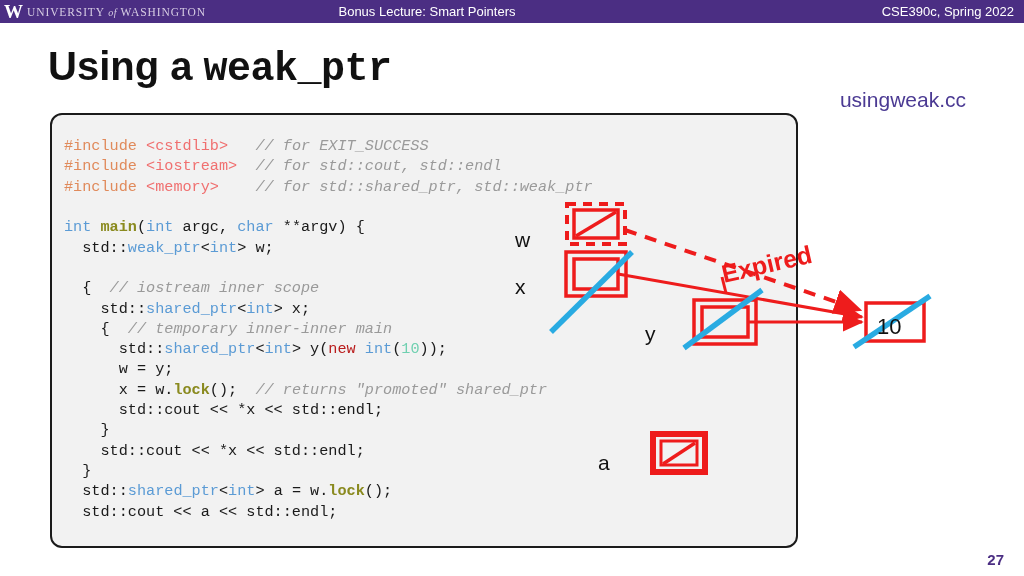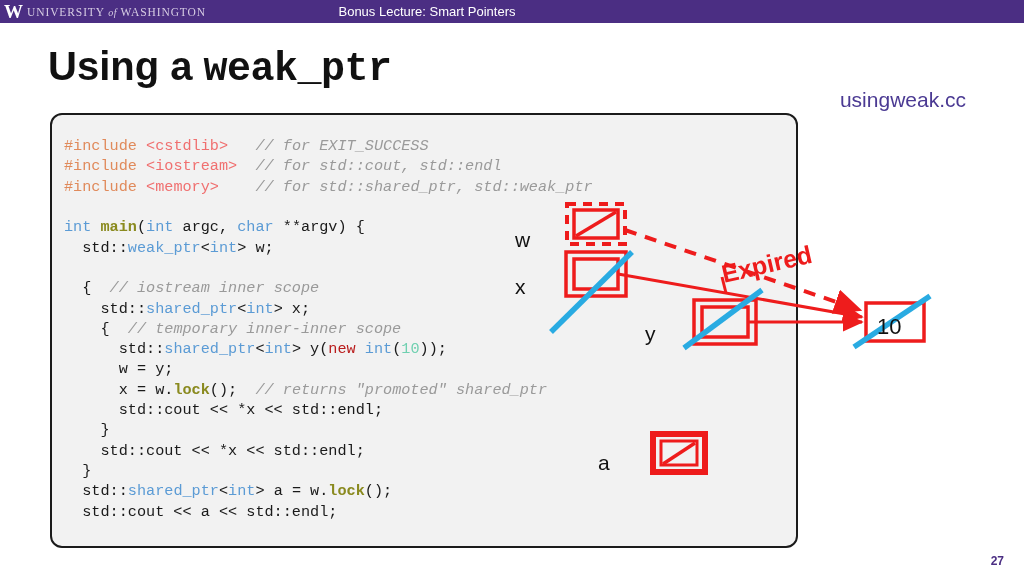--- a/index.html
+++ b/index.html
@@ -121,53 +121,54 @@
   
   #diagram {
     position: absolute; left: 0; top: 0;
     width: 1024px; height: 576px;
     pointer-events: none;
   }
 
   
   #slide-number {
     position: absolute; right: 20px; bottom: 8px;
-    font-size: 12px;
+    font-size: 15px;
     font-weight: bold;
     color: #4b2e83;
   }
 </style>
 </head>
 <body>
 
 <div id="slide">
 
   <div id="header">
     <div id="header-logo">
       <span class="uw-w">W</span>
       <span class="uw-name"><span>UNIVERSITY</span> <span class="uw-of">of</span> <span>WASHINGTON</span></span>
     </div>
     <div id="header-title">Bonus Lecture: Smart Pointers</div>
+    <div id="header-course">CSE390c, Spring 2022</div>
   </div>
 
   <div id="title"><span>Using a </span><span class="mono">weak_ptr</span></div>
 
   <div id="filename">usingweak.cc</div>
 
   <div id="code-panel">
     <pre id="code"><span class="pp">#include</span> <span class="hdr">&lt;cstdlib&gt;</span>   <span class="cmt">// for EXIT_SUCCESS</span>
 <span class="pp">#include</span> <span class="hdr">&lt;iostream&gt;</span>  <span class="cmt">// for std::cout, std::endl</span>
 <span class="pp">#include</span> <span class="hdr">&lt;memory&gt;</span>    <span class="cmt">// for std::shared_ptr, std::weak_ptr</span>
 
 <span class="kw">int</span> <span class="fn">main</span>(<span class="kw">int</span> argc, <span class="kw">char</span> **argv) {
   std::<span class="type">weak_ptr</span>&lt;<span class="kw">int</span>&gt; w;
 
   {  <span class="cmt">// iostream inner scope</span>
     std::<span class="type">shared_ptr</span>&lt;<span class="kw">int</span>&gt; x;
-    {  <span class="cmt">// temporary inner-inner scope</span>
+    {  <span class="cmt">// temporary inner-inner main</span>
       std::<span class="type">shared_ptr</span>&lt;<span class="kw">int</span>&gt; y(<span class="ret">new</span> <span class="kw">int</span>(<span class="num">10</span>));
       w = y;
       x = w.<span class="fn">lock</span>();  <span class="cmt">// returns "promoted" shared_ptr</span>
       std::cout &lt;&lt; *x &lt;&lt; std::endl;
     }
     std::cout &lt;&lt; *x &lt;&lt; std::endl;
   }
   std::<span class="type">shared_ptr</span>&lt;<span class="kw">int</span>&gt; a = w.<span class="fn">lock</span>();
   std::cout &lt;&lt; a &lt;&lt; std::endl;
 

